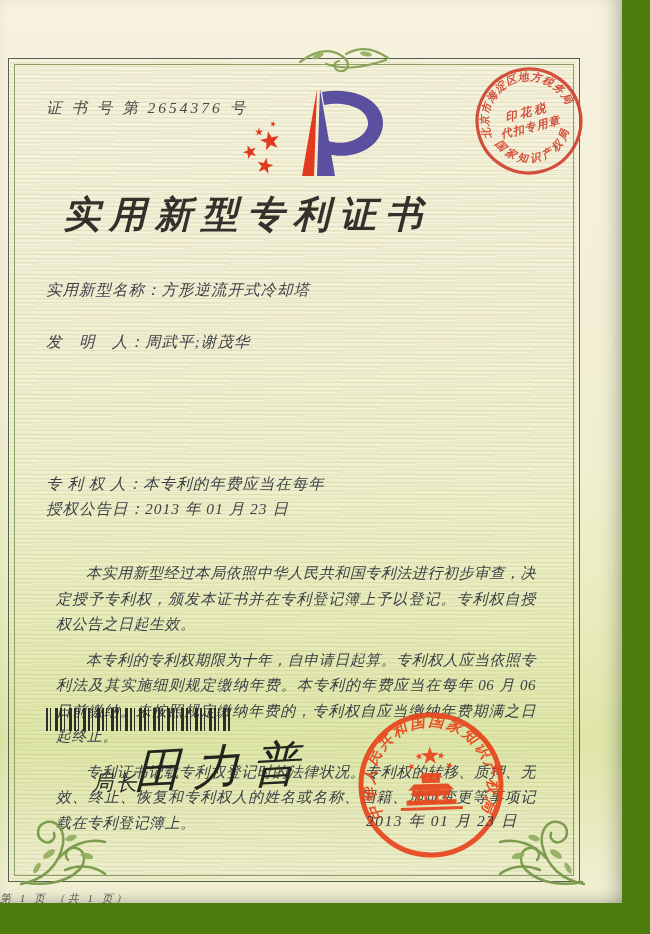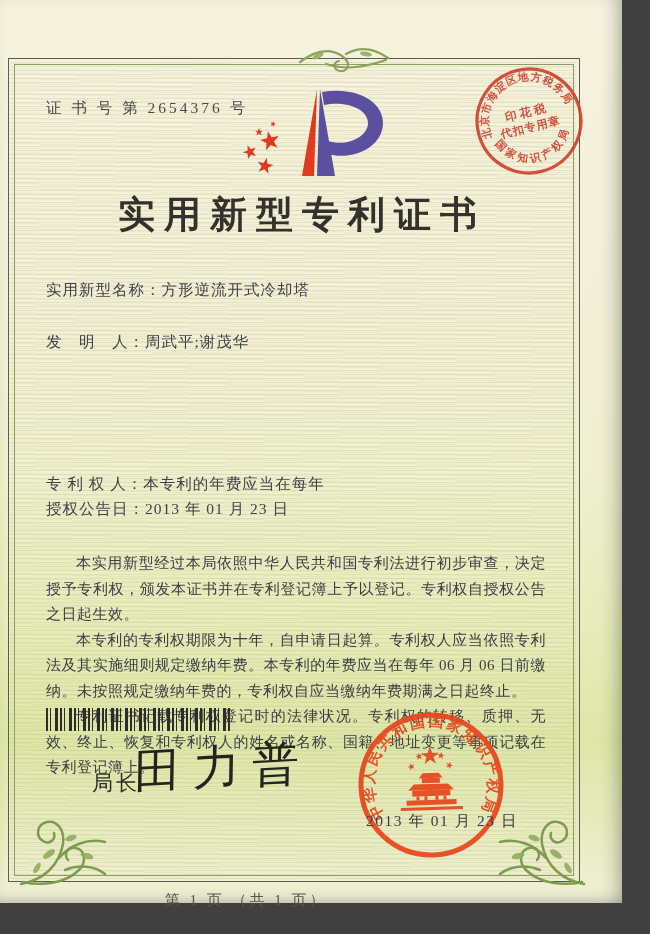--- a/index.html
+++ b/index.html
@@ -1,44 +1,44 @@
 <!DOCTYPE html>
 <html><head>
 <meta charset="utf-8">
 <style>
   html,body{margin:0;padding:0;}
   body{width:650px;height:934px;overflow:hidden;
        font-family:"Liberation Serif","DejaVu Serif",serif;}
-  .scan{position:relative;width:650px;height:934px;background:#404040;}
+  .scan{position:relative;width:650px;height:934px;background:#4d7c0f;font-style:italic;}
   .paper{position:absolute;left:0;top:0;width:622px;height:903px;
     background:linear-gradient(180deg,#f7f2de 0%,#f4efd8 30%,#f0efcf 52%,#e9ecbd 68%,#dfe6a8 82%,#e7eabc 90%,#f2f0d6 100%);
     box-shadow:inset -14px 0 18px -10px rgba(40,55,40,.35), inset 0 -10px 14px -8px rgba(60,70,55,.30);}
   .pattern{position:absolute;left:10px;top:62px;width:566px;height:817px;
     background:
       repeating-linear-gradient(1.5deg, rgba(150,170,85,.10) 0 1px, rgba(0,0,0,0) 1px 5px),
       repeating-linear-gradient(0deg, rgba(148,168,80,.16) 0 1px, rgba(0,0,0,0) 1px 4px);}
   .frame-outer{position:absolute;left:8px;top:58px;width:570px;height:822px;
     border:1.5px solid #52604f;}
   .frame-inner{position:absolute;left:14px;top:64px;width:558px;height:810px;
     border:1px solid #8e9c66;}
   .cert-number{position:absolute;left:46px;top:98px;font-size:15.5px;letter-spacing:3px;color:#4a4a46;}
-  .title{position:absolute;left:8px;top:190px;width:478px;text-align:right;
+  .title{position:absolute;left:8px;top:190px;width:478px;text-align:center;
     font-size:37px;font-weight:700;letter-spacing:9px;color:#33312c;}
   .field{position:absolute;left:46px;font-size:15.5px;color:#3e4248;letter-spacing:1px;white-space:nowrap;}
   .paragraphs{position:absolute;left:46px;top:551px;width:500px;font-size:15px;
     line-height:25.5px;color:#3a3e44;text-align:justify;}
-  .paragraphs p{margin:0;text-indent:2em;letter-spacing:.5px;}
+  .paragraphs p{margin:10px;text-indent:2em;letter-spacing:.5px;}
   .barcode{position:absolute;left:46px;top:708px;width:184px;height:23px;
     background:repeating-linear-gradient(90deg,#2c2c28 0 2px,rgba(0,0,0,0) 2px 4px,#2c2c28 4px 5px,rgba(0,0,0,0) 5px 9px,#2c2c28 9px 12px,rgba(0,0,0,0) 12px 14px);}
   .director{position:absolute;left:92px;top:769px;font-size:21px;letter-spacing:3px;color:#2d2d2a;}
   .signature{position:absolute;left:134px;top:736px;font-size:47px;color:#24241e;
     letter-spacing:12px;transform:rotate(-3deg) skewX(-4deg);white-space:nowrap;}
   .issue-date{position:absolute;left:366px;top:811px;font-size:15.5px;letter-spacing:1.5px;color:#3a3c40;z-index:6;}
-  .page-footer{position:absolute;left:0;top:850px;width:492px;text-align:center;
-    font-size:15px;letter-spacing:3px;color:#56564c;margin-top:41px;}
+  .page-footer{position:absolute;left:0;top:850px;width:492px;text-align:left;
+    font-size:11px;letter-spacing:3px;color:#56564c;margin-top:41px;}
   .logo{position:absolute;left:232px;top:84px;}
   .tax-seal{position:absolute;left:472px;top:64px;transform:rotate(-14deg);opacity:.88;}
   .office-seal{position:absolute;left:356px;top:710px;transform:rotate(-2deg);opacity:.92;z-index:5;}
   .seal-text{font-weight:700;font-family:"Liberation Serif","DejaVu Serif",serif;}
   .orn{position:absolute;z-index:2;}
   .orn-bl{left:13px;top:792px;}
   .orn-br{left:492px;top:792px;transform:scaleX(-1);}
   .orn-top{left:296px;top:42px;}
 </style>
 </head>

